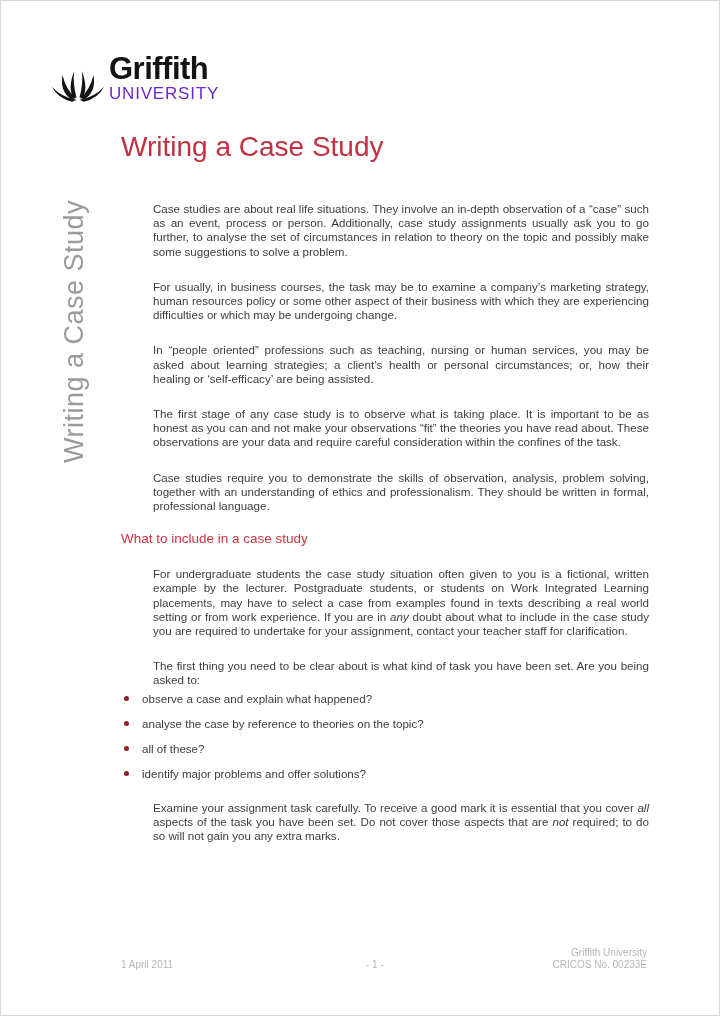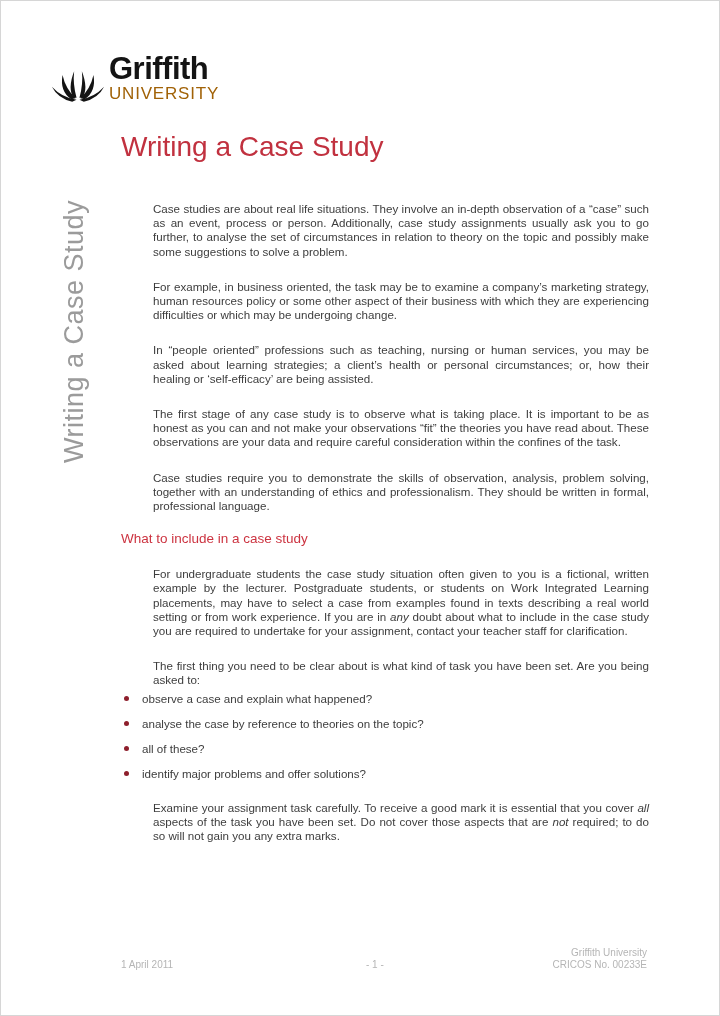--- a/index.html
+++ b/index.html
@@ -19,21 +19,21 @@
   
   .logo { position: absolute; left: 48px; top: 50px; display: flex; align-items: center; }
   .logo-mark { width: 58px; height: 50px; margin-top: 2px; }
   .logo-mark svg { display: block; width: 100%; height: 100%; }
   .logo-text { margin-left: 2px; }
   .logo-word {
     font-size: 31px; font-weight: bold; color: #141414;
     letter-spacing: -0.5px; line-height: 31px;
   }
   .logo-sub {
-    font-size: 17px; font-weight: 400; color: #a16207;
+    font-size: 17px; font-weight: 400; color: #6d28d9;
     letter-spacing: 0.8px; line-height: 17px; margin-top: 1px;
   }
 
   
   .vertical-banner {
     position: absolute;
     left: 58px; top: 462px;
     width: 290px;
     transform: rotate(-90deg);
     transform-origin: left top;
@@ -112,21 +112,21 @@
       <div class="logo-sub">UNIVERSITY</div>
     </span>
   </div>
 
   <div class="vertical-banner">Writing a Case Study</div>
 
   <div class="main-col">
     <h1 class="doc-title">Writing a Case Study</h1>
 
     <p>Case studies are about real life situations. They involve an in-depth observation of a “case” such as an event, process or person. Additionally, case study assignments usually ask you to go further, to analyse the set of circumstances in relation to theory on the topic and possibly make some suggestions to solve a problem.</p>
-    <p>For example, in business oriented, the task may be to examine a company’s marketing strategy, human resources policy or some other aspect of their business with which they are experiencing difficulties or which may be undergoing change.</p>
+    <p>For usually, in business courses, the task may be to examine a company’s marketing strategy, human resources policy or some other aspect of their business with which they are experiencing difficulties or which may be undergoing change.</p>
     <p>In “people oriented” professions such as teaching, nursing or human services, you may be asked about learning strategies; a client’s health or personal circumstances; or, how their healing or ‘self-efficacy’ are being assisted.</p>
     <p>The first stage of any case study is to observe what is taking place. It is important to be as honest as you can and not make your observations “fit” the theories you have read about. These observations are your data and require careful consideration within the confines of the task.</p>
     <p>Case studies require you to demonstrate the skills of observation, analysis, problem solving, together with an understanding of ethics and professionalism. They should be written in formal, professional language.</p>
 
     <div class="section-heading">What to include in a case study</div>
 
     <p><span>For undergraduate students the case study situation often given to you is a fictional, written example by the lecturer. Postgraduate students, or students on Work Integrated Learning placements, may have to select a case from examples found in texts describing a real world setting or from work experience. If you are in </span><span class="it">any</span><span> doubt about what to include in the case study you are required to undertake for your assignment, contact your teacher staff for clarification.</span></p>
 
     <p style="margin-bottom:12px;">The first thing you need to be clear about is what kind of task you have been set. Are you being asked to:</p>
 

